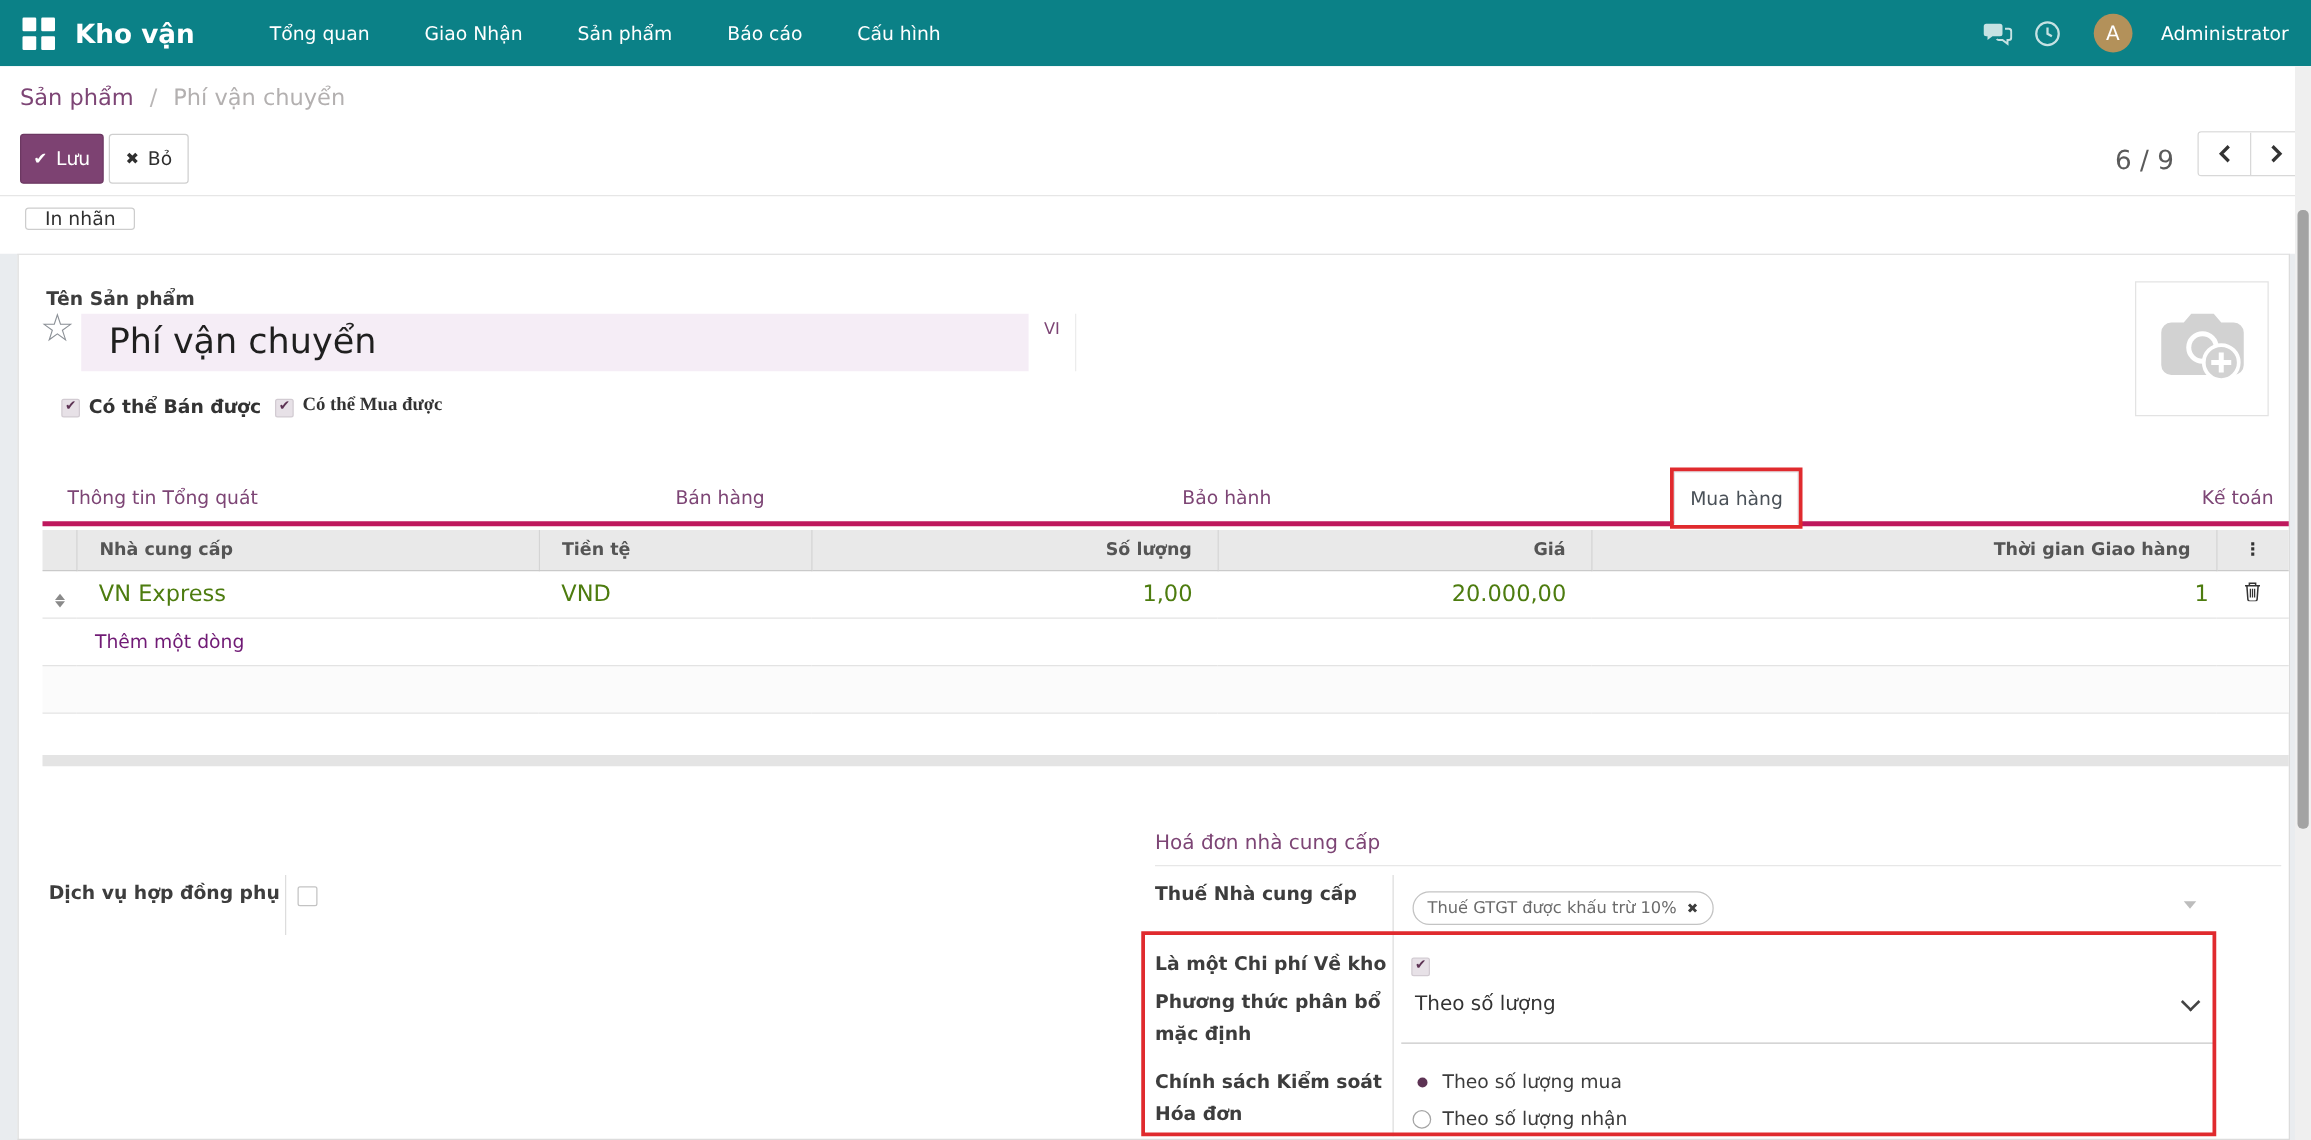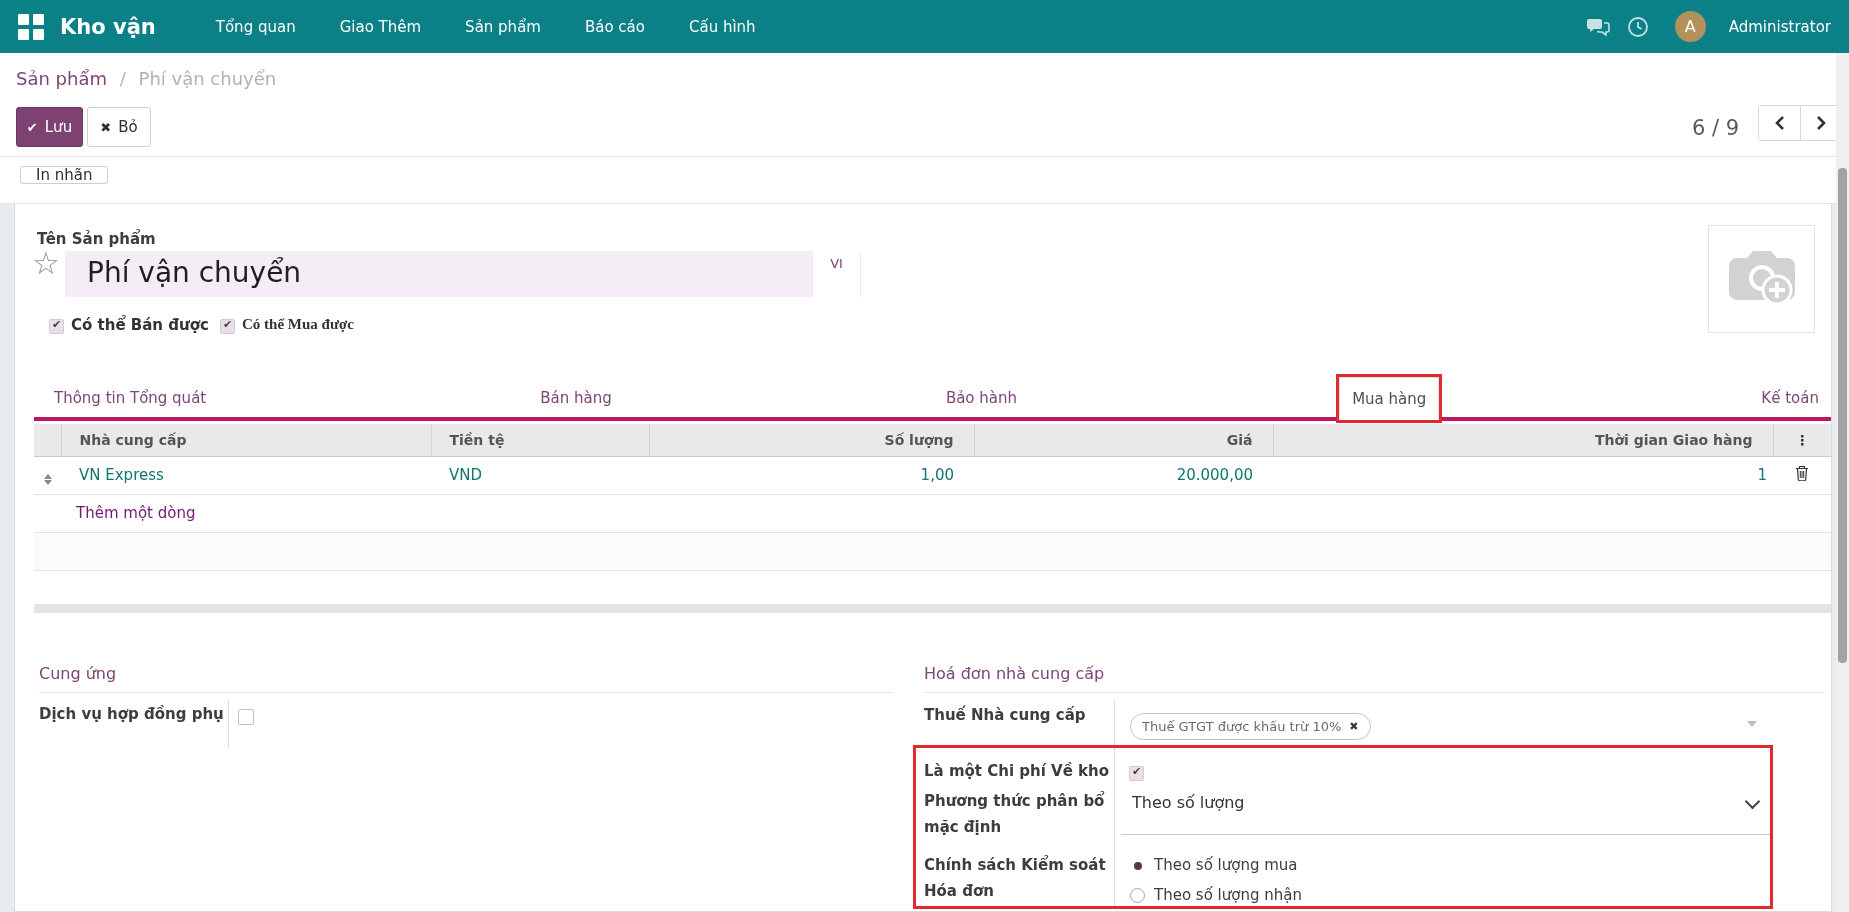--- a/index.html
+++ b/index.html
@@ -40,38 +40,38 @@
 
   
   .sheet-area { position:absolute; left:0; top:203px; width:1849px; height:709px; background:#e9ecef; }
   .sheet { position:absolute; left:14px; top:0; width:1818px; height:709px; background:#fff; border:1px solid #dcdcdc; border-top:1px solid #e4e4e4; }
 
   .field-label { position:absolute; font-size:15px; font-weight:700; color:#3d3d3d; white-space:nowrap; }
   .name-label { left:22px; top:26px; }
   .star { position:absolute; left:17px; top:44px; font-size:31px; color:#8b9096; line-height:1; cursor:pointer; }
   .name-row { position:absolute; left:50px; top:47px; width:796px; height:46px; display:flex; }
   .name-input { flex:1; background:#f5edf6; font-size:28px; color:#1f1f1f; padding-left:22px; line-height:44px; white-space:nowrap; overflow:hidden; }
-  .vi-badge { width:48px; background:#fff; color:#7d4575; font-size:13px; text-align:center; padding-top:5px; border-right:1px solid #ececec; cursor:pointer; }
+  .vi-badge { width:38px; background:#fff; color:#7d4575; font-size:13px; text-align:center; padding-top:5px; border-right:1px solid #ececec; cursor:pointer; }
 
   .checkbox { position:absolute; width:15px; height:15px; border:1px solid #c3c3c3; background:#fff; border-radius:2px; cursor:pointer; }
   .checkbox.checked { background:#e7e1e7; border-color:#d2cbd2; }
   .checkbox.checked::after { content:"✔"; position:absolute; left:2px; top:-2px; font-size:11px; color:#5d3354; }
   .cb-label { position:absolute; font-size:15px; font-weight:700; color:#333; }
 
   
   .tabs { position:absolute; left:19px; top:173px; width:1797px; height:44px; border-bottom:4px solid #be185d; display:flex; padding-left:8px;justify-content:space-between; }
   .tab { font-size:15px; color:#7d4575; padding:0 12px; line-height:42px; height:43px; cursor:pointer; white-space:nowrap; }
   .tab.active { background:#fff; color:#495057; border:1px solid #dee2e6; border-bottom:1px solid #fff; outline:3px solid #e02a2e; }
 
   
   .vendor-table { position:absolute; left:19px; top:220px; width:1797px; border-collapse:collapse; table-layout:fixed; }
   .vendor-table th { background:#e9e9e9; font-size:14px; font-weight:600; color:#555; height:32px;
                      border-right:1px solid #d4d4d4; border-bottom:1px solid #cacaca;margin-top:48px; }
   .vendor-table th:last-child { border-right:none; }
-  .vendor-table td { height:38px; font-size:15px; color:#0f766e; border-bottom:1px solid #e3e3e3; background:#fff; }
+  .vendor-table td { height:38px; font-size:18px; color:#4d7c0f; border-bottom:1px solid #e3e3e3; background:#fff; }
   .al { text-align:left; padding-left:18px; }
   .ar { text-align:right; padding-right:20px; }
   .handle-cell { text-align:center; }
   .drag-handle { display:inline-flex; flex-direction:column; gap:1px; cursor:grab; }
   .drag-handle i { width:0; height:0; border-left:4px solid transparent; border-right:4px solid transparent; }
   .drag-handle i.up { border-bottom:5px solid #8a8a8a; }
   .drag-handle i.dn { border-top:5px solid #8a8a8a; }
   .dots-cell { text-align:center; cursor:pointer; }
   .col-dots { font-size:14px; color:#333; font-weight:700; }
   .trash-cell { text-align:center; cursor:pointer; }
@@ -116,21 +116,21 @@
 
   <div class="navbar">
     <div class="apps-grid">
         <span></span>
         <span></span>
         <span></span>
         <span></span>
       </div>
     <div class="brand">Kho vận</div>
     <div class="nav-item">Tổng quan</div>
-    <div class="nav-item">Giao Thêm</div>
+    <div class="nav-item">Giao Nhận</div>
     <div class="nav-item">Sản phẩm</div>
     <div class="nav-item">Báo cáo</div>
     <div class="nav-item">Cấu hình</div>
     <div class="nav-right">
       <div class="nav-icon">
         <svg width="24" height="20" viewBox="0 0 24 20">
             <path d="M3 2 h11 a2 2 0 0 1 2 2 v6 a2 2 0 0 1 -2 2 h-6 l-4 3 v-3 h-1 a2 2 0 0 1 -2 -2 v-6 a2 2 0 0 1 2 -2 z" fill="#fff" opacity="0.85"></path>
             <path d="M18 6 h3 a2 2 0 0 1 2 2 v5 a2 2 0 0 1 -2 2 h-1 v3 l-4 -3 h-3 a2 2 0 0 1 -1.6 -0.8" fill="none" stroke="#fff" stroke-width="1.6" opacity="0.85"></path>
           </svg>
       </div>
@@ -252,21 +252,20 @@
             <td colspan="7">Thêm một dòng</td>
           </tr>
           <tr class="empty-row">
               <td colspan="7"></td>
             </tr>
         </tbody>
       </table>
 
       <div class="hscrollbar"></div>
 
-      <div class="section-title t-supply">Cung ứng</div>
       <div class="field-label" style="left:24px; top:501px;">Dịch vụ hợp đồng phụ</div>
       <div class="vline" style="left:213px; top:496px; height:48px;"></div>
       <div class="checkbox" style="left:223px; top:505px; width:16px; height:16px;"></div>
 
       <div class="section-title t-bills">Hoá đơn nhà cung cấp</div>
       <div class="field-label" style="left:909px; top:502px;">Thuế Nhà cung cấp</div>
       <div class="vline" style="left:1099px; top:496px; height:209px;"></div>
       <div class="tag-pill">
         <span>Thuế GTGT được khấu trừ 10%</span>
         <span class="tag-x">✖</span>

